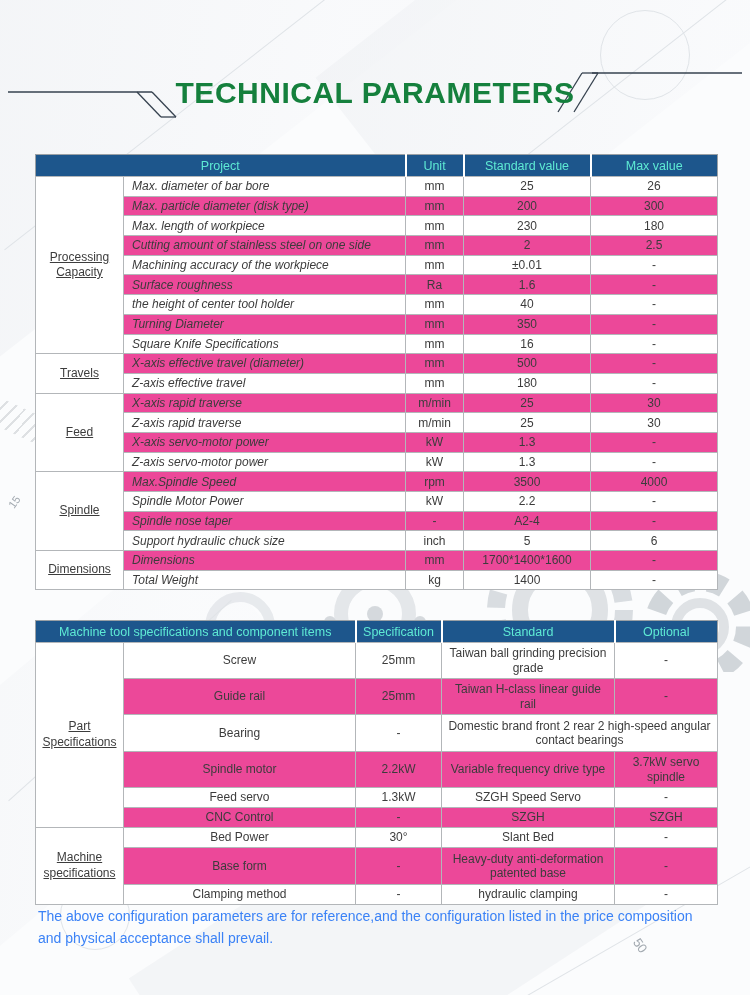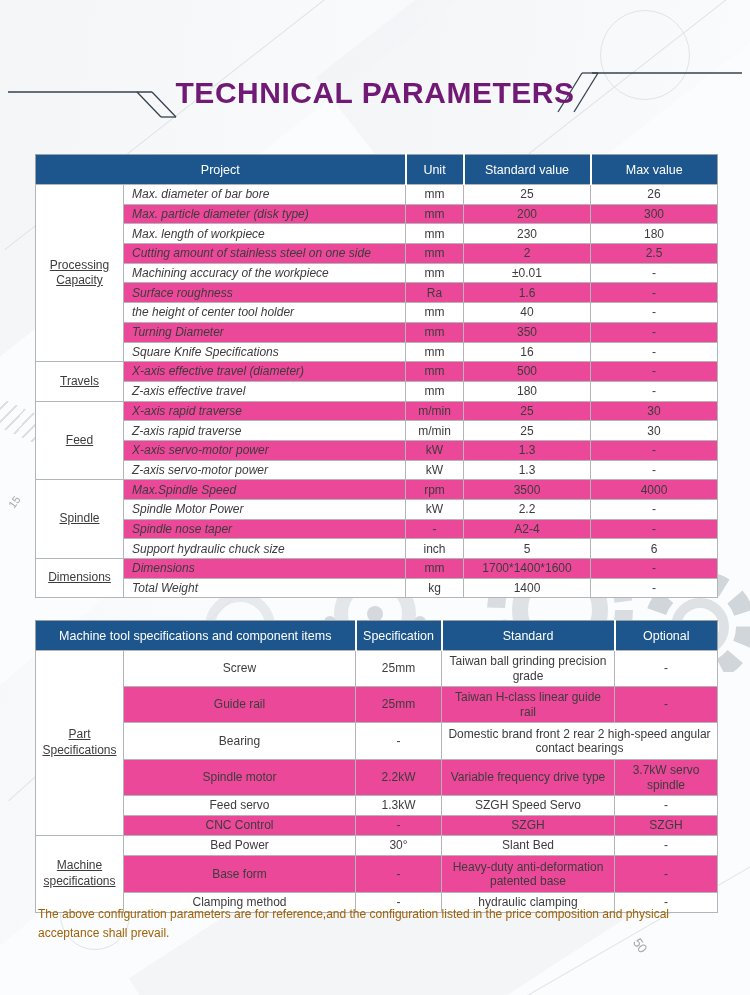--- a/index.html
+++ b/index.html
@@ -28,39 +28,39 @@
   .dim15 { left:8px; top:496px; transform:rotate(-55deg); font-size:11px; }
   .gearband { position:absolute; left:0; top:552px; width:750px; height:120px; opacity:.75; }
   .faint-circle { position:absolute; border:1px solid #e0e4e8; border-radius:50%; }
   .fc1 { left:600px; top:10px; width:90px; height:90px; }
   .fc2 { left:60px; top:880px; width:70px; height:70px; }
 
   
   .content { position:relative; z-index:1; }
 
   .page-title { position:absolute; left:0; top:76px; width:750px; text-align:center;
-                font-size:30px; font-weight:700; letter-spacing:.5px; color:#701a75; }
+                font-size:30px; font-weight:700; letter-spacing:.5px; color:#15803d; }
   .title-decor { position:absolute; left:0; top:0; width:750px; height:135px; }
 
   table { border-collapse:collapse; table-layout:fixed; background:#fff; }
   .t1 { position:absolute; left:35px; top:154px; width:682px; }
   .t2 { position:absolute; left:35px; top:620px; width:682px;padding-left:40px; }
-  th { background:#1d568c; color:#ffffff; font-weight:400; font-size:12.5px; height:30px;
+  th { background:#1d568c; color:#5eead4; font-weight:400; font-size:12.5px; height:22px;
        text-align:center; overflow:hidden; white-space:nowrap; }
   th.sep { border-left:2px solid #fff; }
   td { border:1px solid #b3b6b9; font-size:12px; color:#3c3c3c; height:19.7px;
        text-align:center; padding:1px 4px; line-height:1.18; }
   table { border:1px solid #9aa0a5; }
   tr.alt td { background:#ec4899; }
   td.group { background:#fff !important; vertical-align:middle; line-height:1.3;text-decoration:underline; }
   .t1 td.item { text-align:left; padding-left:8px;font-style:italic; }
   .t2 tr.h36 { height:36px; } .t2 tr.h37 { height:37px; } .t2 tr.h20 { height:20px; }
 
   .footer-note { position:absolute; left:38px; top:905px; width:674px;
-                 font-size:12px; color:#a16207; line-height:1.6; }
+                 font-size:14px; color:#3b82f6; line-height:1.6; }
 </style>
 </head>
 <body>
 
 <div class="page">
 
   <div class="bg">
     <div class="band band1"></div>
     <div class="band band2"></div>
     <div class="band band3"></div>

